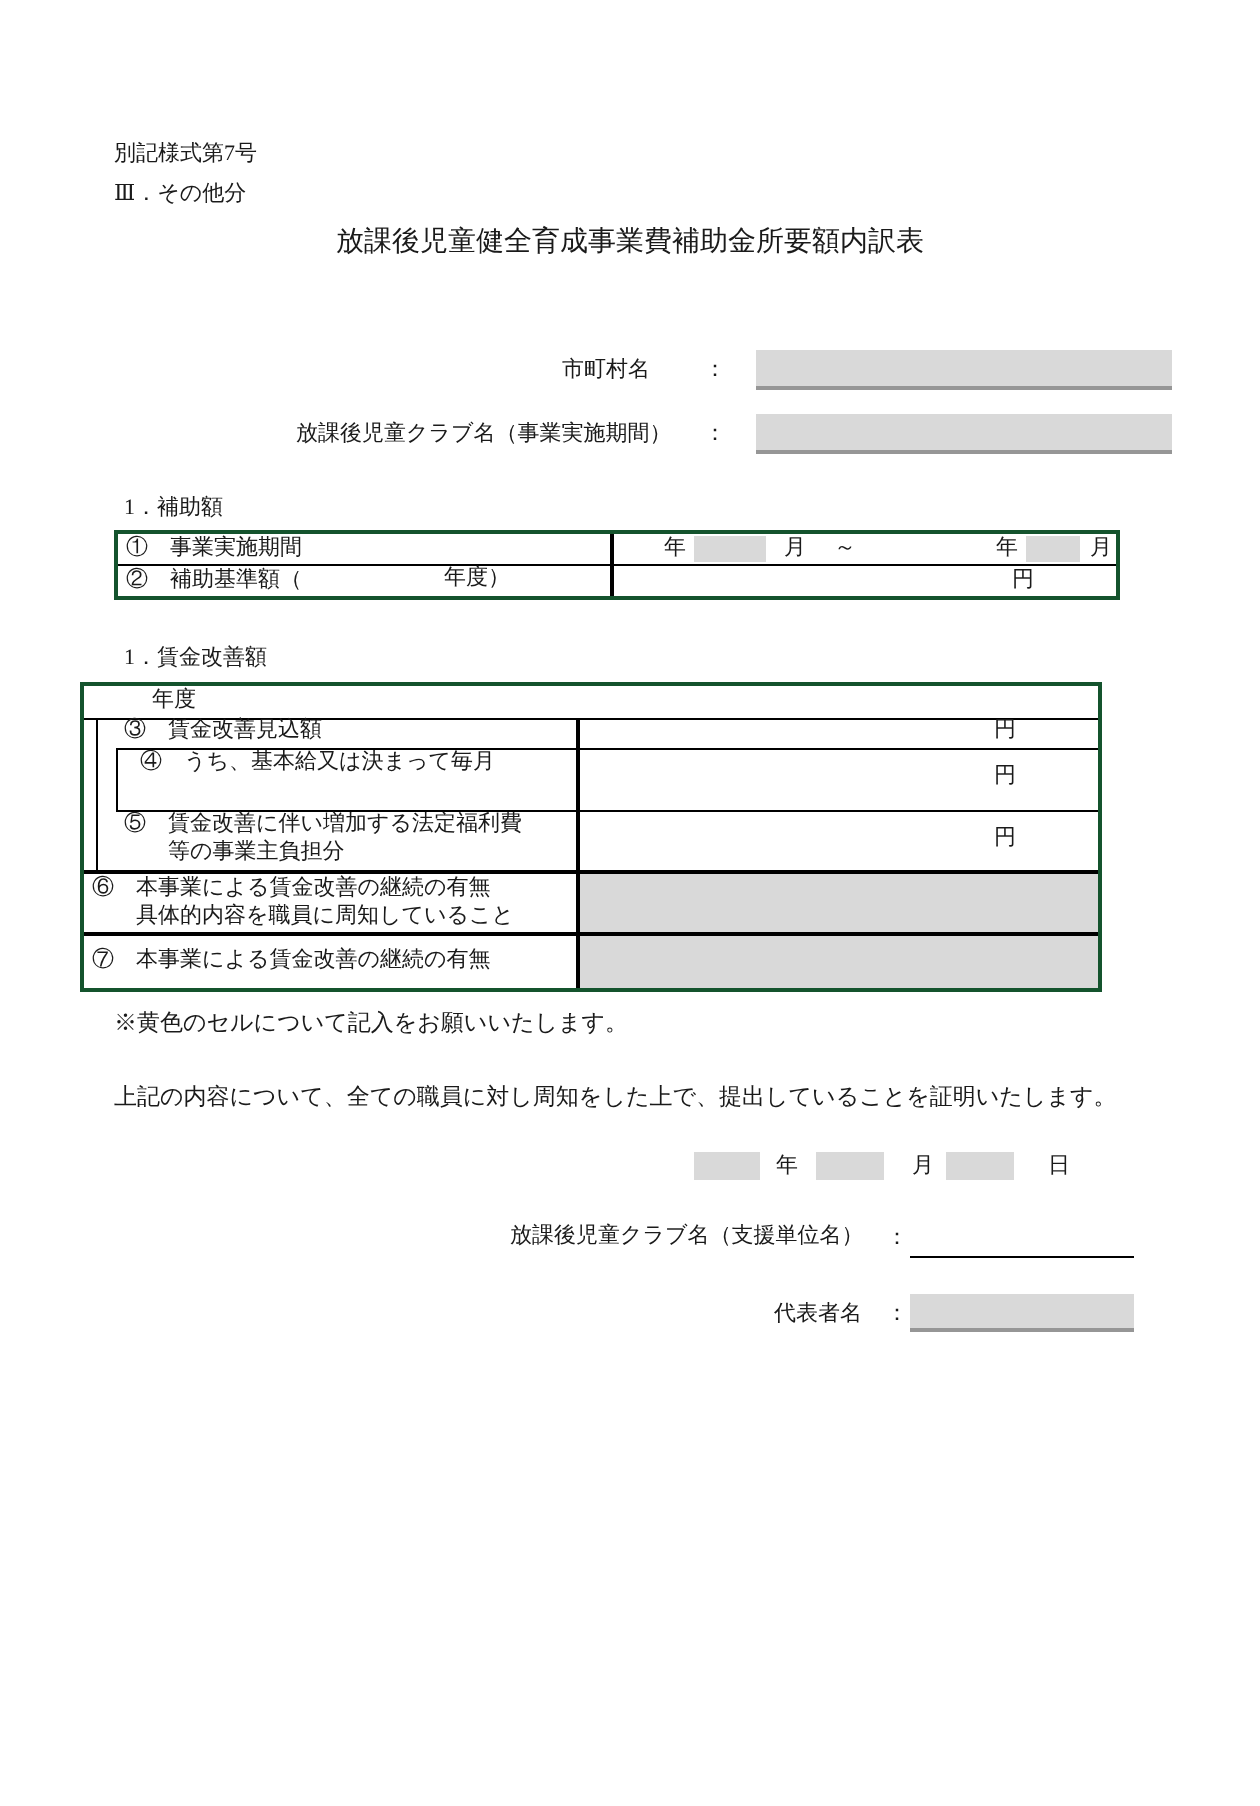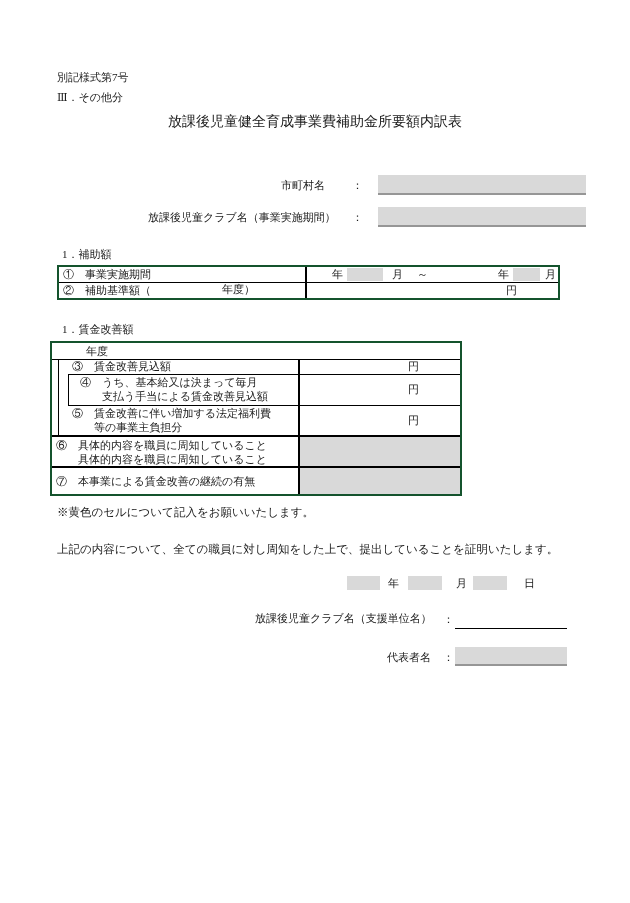--- a/index.html
+++ b/index.html
@@ -61,48 +61,47 @@
     <div class="rowtxt" style="left:486px;top:0;line-height:15px;">月</div>
 
     <div class="rowtxt" style="left:4px;top:16px;height:15px;line-height:15px;">②　補助基準額（</div>
     <div class="rowtxt" style="left:163px;top:16px;height:15px;line-height:15px;font-family:Liberation Mono, monospace;">年度）</div>
     <div class="rowtxt" style="left:250px;top:16px;right:60px;height:15px;line-height:15px;text-align:right;"></div>
     <div class="rowtxt" style="right:41px;top:16px;height:15px;line-height:15px;">円</div>
   </div>
 
   <div class="abs t11" style="left:62px;top:322px;">1．賃金改善額</div>
 
-  <div class="abs tablebox" style="left:50px;top:341px;width:412px;height:155px;">
+  <div class="abs tablebox" style="left:40px;top:341px;width:511px;height:155px;font-family:Liberation Mono, monospace;">
 
     <div class="hline" style="top:16px;left:0;right:0;"></div>
     <div class="hline" style="top:31px;left:16px;right:0;"></div>
     <div class="hline" style="top:62px;left:16px;right:0;"></div>
     <div class="hline2" style="top:92px;left:0;right:0;"></div>
     <div class="hline2" style="top:123px;left:0;right:0;"></div>
     <div class="vline" style="left:6px;top:16px;height:76px;"></div>
     <div class="vline" style="left:16px;top:31px;height:31px;"></div>
     <div class="vline2" style="left:246px;top:16px;bottom:0;"></div>
 
     <div class="rowtxt" style="left:34px;top:0;height:16px;line-height:16px;">年度</div>
 
     <div class="rowtxt" style="left:20px;top:16px;height:15px;line-height:15px;">③　賃金改善見込額</div>
     <div class="rowtxt" style="left:250px;top:16px;right:60px;height:15px;line-height:15px;text-align:right;"></div>
     <div class="rowtxt" style="right:41px;top:16px;height:15px;line-height:15px;">円</div>
 
     <div class="rowtxt" style="left:28px;top:32px;line-height:15px;">④　うち、基本給又は決まって毎月</div>
-    <div class="rowtxt" style="left:50px;top:46px;line-height:15px;">支払う手当による賃金改善見込額</div>
     <div class="rowtxt" style="left:250px;top:31px;right:60px;height:31px;line-height:31px;text-align:right;"></div>
     <div class="rowtxt" style="right:41px;top:31px;height:31px;line-height:31px;">円</div>
 
     <div class="rowtxt" style="left:20px;top:63px;line-height:15px;">⑤　賃金改善に伴い増加する法定福利費</div>
     <div class="rowtxt" style="left:42px;top:77px;line-height:15px;">等の事業主負担分</div>
     <div class="rowtxt" style="left:250px;top:62px;right:60px;height:30px;line-height:30px;text-align:right;"></div>
     <div class="rowtxt" style="right:41px;top:62px;height:30px;line-height:30px;">円</div>
 
-    <div class="rowtxt" style="left:4px;top:95px;line-height:15px;">⑥　具体的内容を職員に周知していること</div>
+    <div class="rowtxt" style="left:4px;top:95px;line-height:15px;">⑥　本事業による賃金改善の継続の有無</div>
     <div class="rowtxt" style="left:26px;top:109px;line-height:15px;">具体的内容を職員に周知していること</div>
     <div class="rowtxt fill" style="left:248px;top:94px;right:0;height:29px;"></div>
 
     <div class="rowtxt" style="left:4px;top:125px;height:26px;line-height:26px;">⑦　本事業による賃金改善の継続の有無</div>
     <div class="rowtxt fill" style="left:248px;top:125px;right:0;bottom:0;"></div>
   </div>
 
   <div class="abs t115" style="left:57px;top:505px;">※黄色のセルについて記入をお願いいたします。</div>
 
   <div class="abs t115" style="left:57px;top:542px;">上記の内容について、全ての職員に対し周知をした上で、提出していることを証明いたします。</div>

